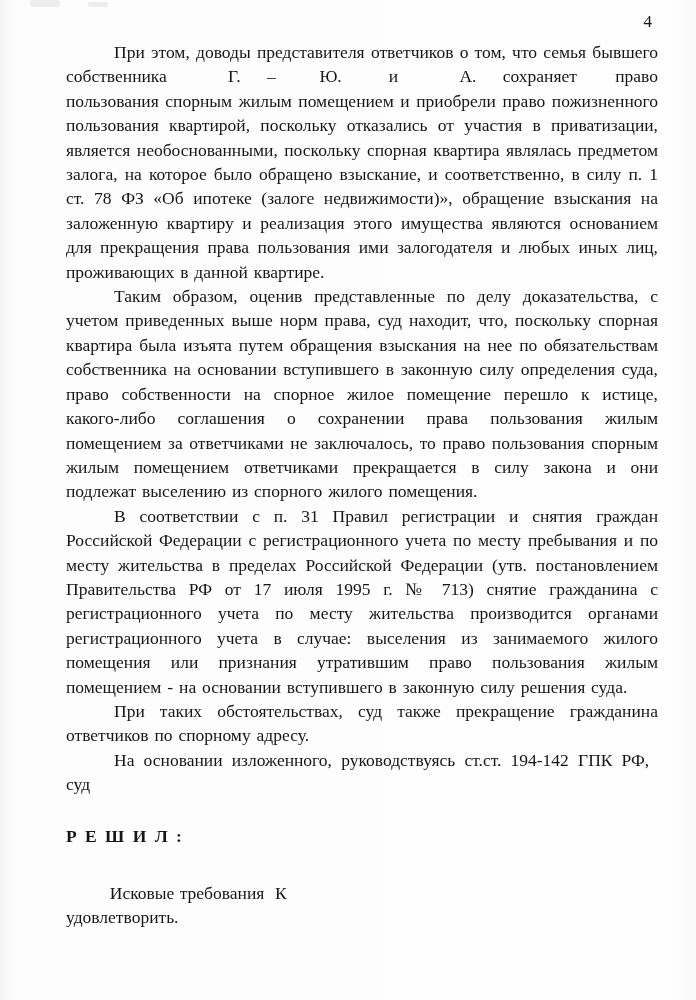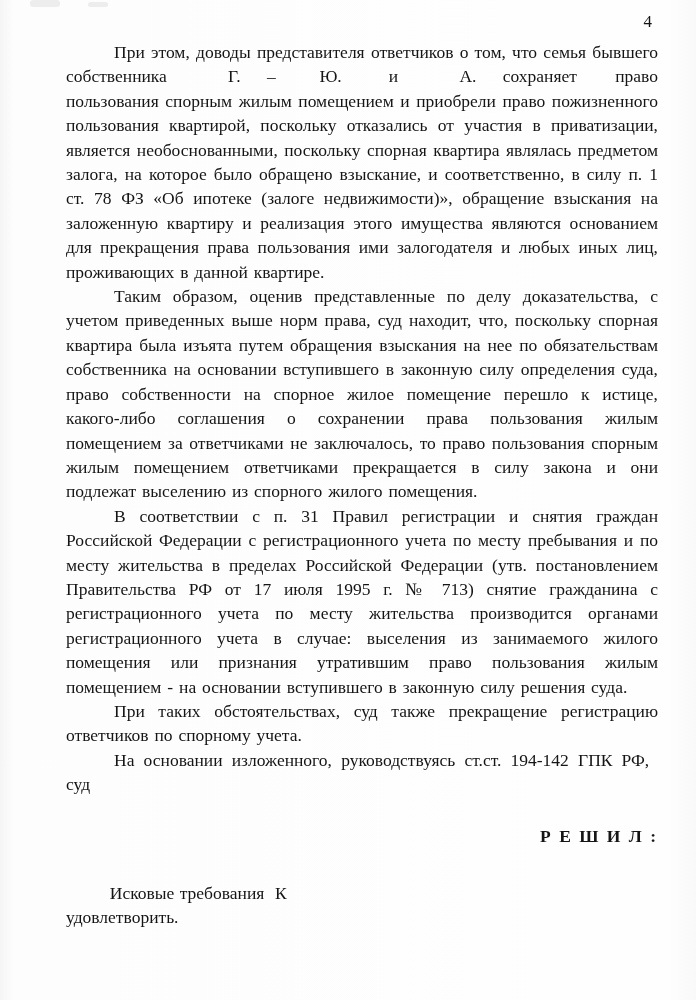--- a/index.html
+++ b/index.html
@@ -27,21 +27,21 @@
     font-size: 17.5px;
     line-height: 24.4px;
   }
   .blk { margin: 0; }
   .blk.p {
     text-align: justify;
     word-spacing: 1.5px;
   }
   .blk.p.indent { text-indent: 48px; }
   .blk.heading {
-    text-align: right;
+    text-align: left;
     font-weight: bold;
     letter-spacing: 2px;
     margin: 27px 0 33px 0;
   }
   .blk.line {
     white-space: pre-wrap;
     word-spacing: 1px;
   }
   .smudge {
     position: absolute;
@@ -56,18 +56,18 @@
 <body>
 
 <div class="page">
   <div class="smudge s1"></div>
   <div class="smudge s2"></div>
   <div class="page-number">4</div>
   <div class="doc">
       <div class="blk p indent">При этом, доводы представителя ответчиков о том, что семья бывшего собственника    Г.  –   Ю.  и    А.  сохраняет право пользования спорным жилым помещением и приобрели право пожизненного пользования квартирой, поскольку отказались от участия в приватизации, является необоснованными, поскольку спорная квартира являлась предметом залога, на которое было обращено взыскание, и соответственно, в силу п. 1 ст. 78 ФЗ «Об ипотеке (залоге недвижимости)», обращение взыскания на заложенную квартиру и реализация этого имущества являются основанием для прекращения права пользования ими залогодателя и любых иных лиц, проживающих в данной квартире.</div>
       <div class="blk p indent">Таким образом, оценив представленные по делу доказательства, с учетом приведенных выше норм права, суд находит, что, поскольку спорная квартира была изъята путем обращения взыскания на нее по обязательствам собственника на основании вступившего в законную силу определения суда, право собственности на спорное жилое помещение перешло к истице, какого-либо соглашения о сохранении права пользования жилым помещением за ответчиками не заключалось, то право пользования спорным жилым помещением ответчиками прекращается в силу закона и они подлежат выселению из спорного жилого помещения.</div>
       <div class="blk p indent">В соответствии с п. 31 Правил регистрации и снятия граждан Российской Федерации с регистрационного учета по месту пребывания и по месту жительства в пределах Российской Федерации (утв. постановлением Правительства РФ от 17 июля 1995 г. № 713) снятие гражданина с регистрационного учета по месту жительства производится органами регистрационного учета в случае: выселения из занимаемого жилого помещения или признания утратившим право пользования жилым помещением - на основании вступившего в законную силу решения суда.</div>
-      <div class="blk p indent">При таких обстоятельствах, суд также прекращение регистрацию ответчиков по спорному учета.</div>
+      <div class="blk p indent">При таких обстоятельствах, суд также прекращение гражданина ответчиков по спорному адресу.</div>
       <div class="blk p indent">На основании изложенного, руководствуясь ст.ст. 194-142 ГПК РФ,  суд</div>
       <div class="blk heading">Р Е Ш И Л :</div>
       <div class="blk line">   Исковые требования  К                удовлетворить.</div>
     </div>
 </div>
 
 </body></html>

